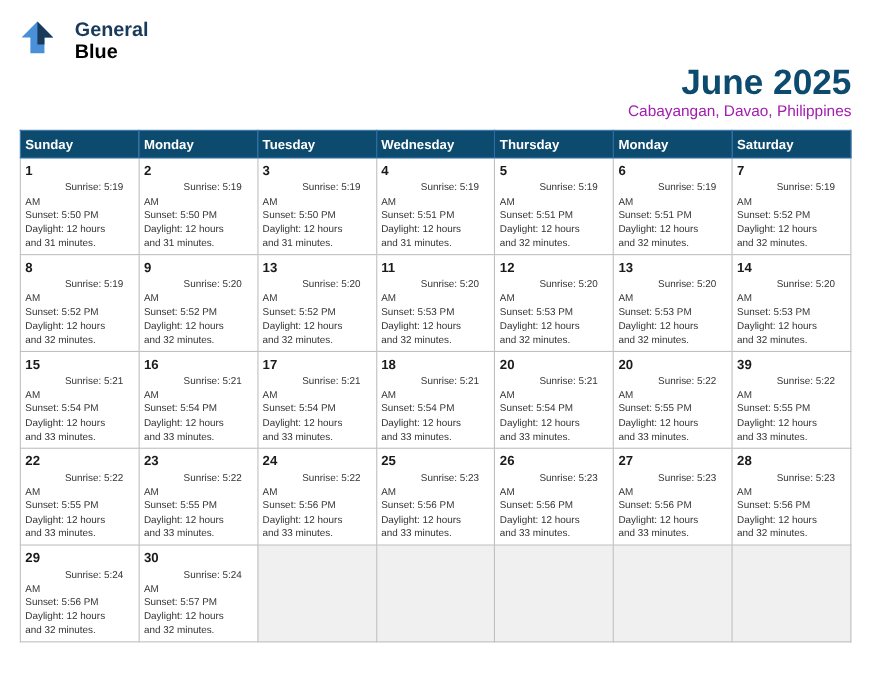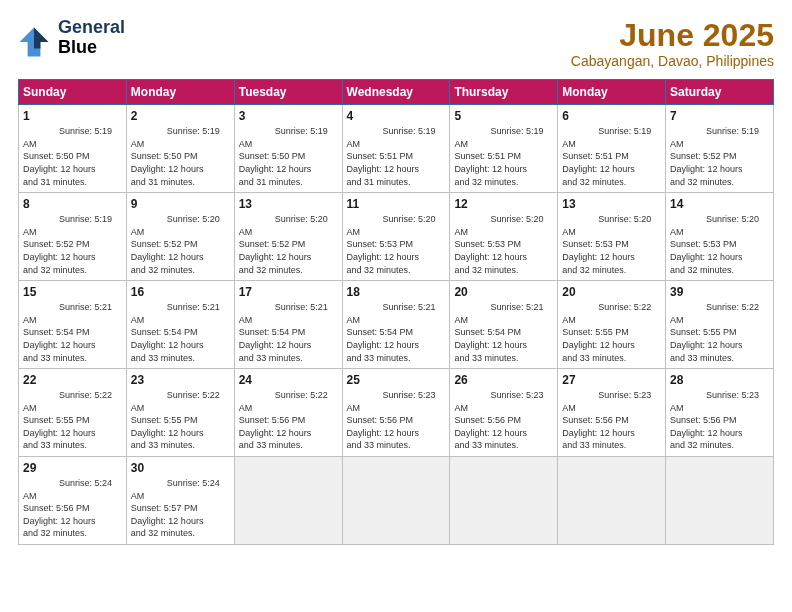--- a/index.html
+++ b/index.html
@@ -17,56 +17,57 @@
       background: #fff;
     }
     .header {
       display: flex;
       align-items: flex-start;
       justify-content: space-between;
       margin-bottom: 10px;
     }
     .logo {
       display: flex;
-      align-items: flex-end;
-      gap: 8px;
+      align-items: flex-start;
+      gap: 18px;
     }
     .logo-text {
       font-size: 18px;
       font-weight: bold;
       color: #1a3a5c;
       line-height: 1.1;
     }
     .logo-text span {
       color: #000000;
     }
     .logo-icon {
       width: 32px;
       height: 32px;
     }
     .title-block {
       text-align: right;
     }
     .month-title {
       font-size: 32px;
       font-weight: bold;
-      color: #a16207;
+      color: #0c4a6e;
       line-height: 1.1;
+      margin-top: 39px;
     }
     .subtitle {
       font-size: 14px;
-      color: #a16207;
+      color: #a21caf;
     }
     table {
       width: 100%;
       border-collapse: collapse;
       table-layout: fixed;
     }
     thead th {
-      background: #be185d;
+      background: #0c4a6e;
       color: #fff;
       font-size: 12px;
       font-weight: bold;
       padding: 5px 4px;
       text-align: left;
       border: 1px solid #2e6da4;
     }
     tbody td {
       border: 1px solid #c0c0c0;
       vertical-align: top;

